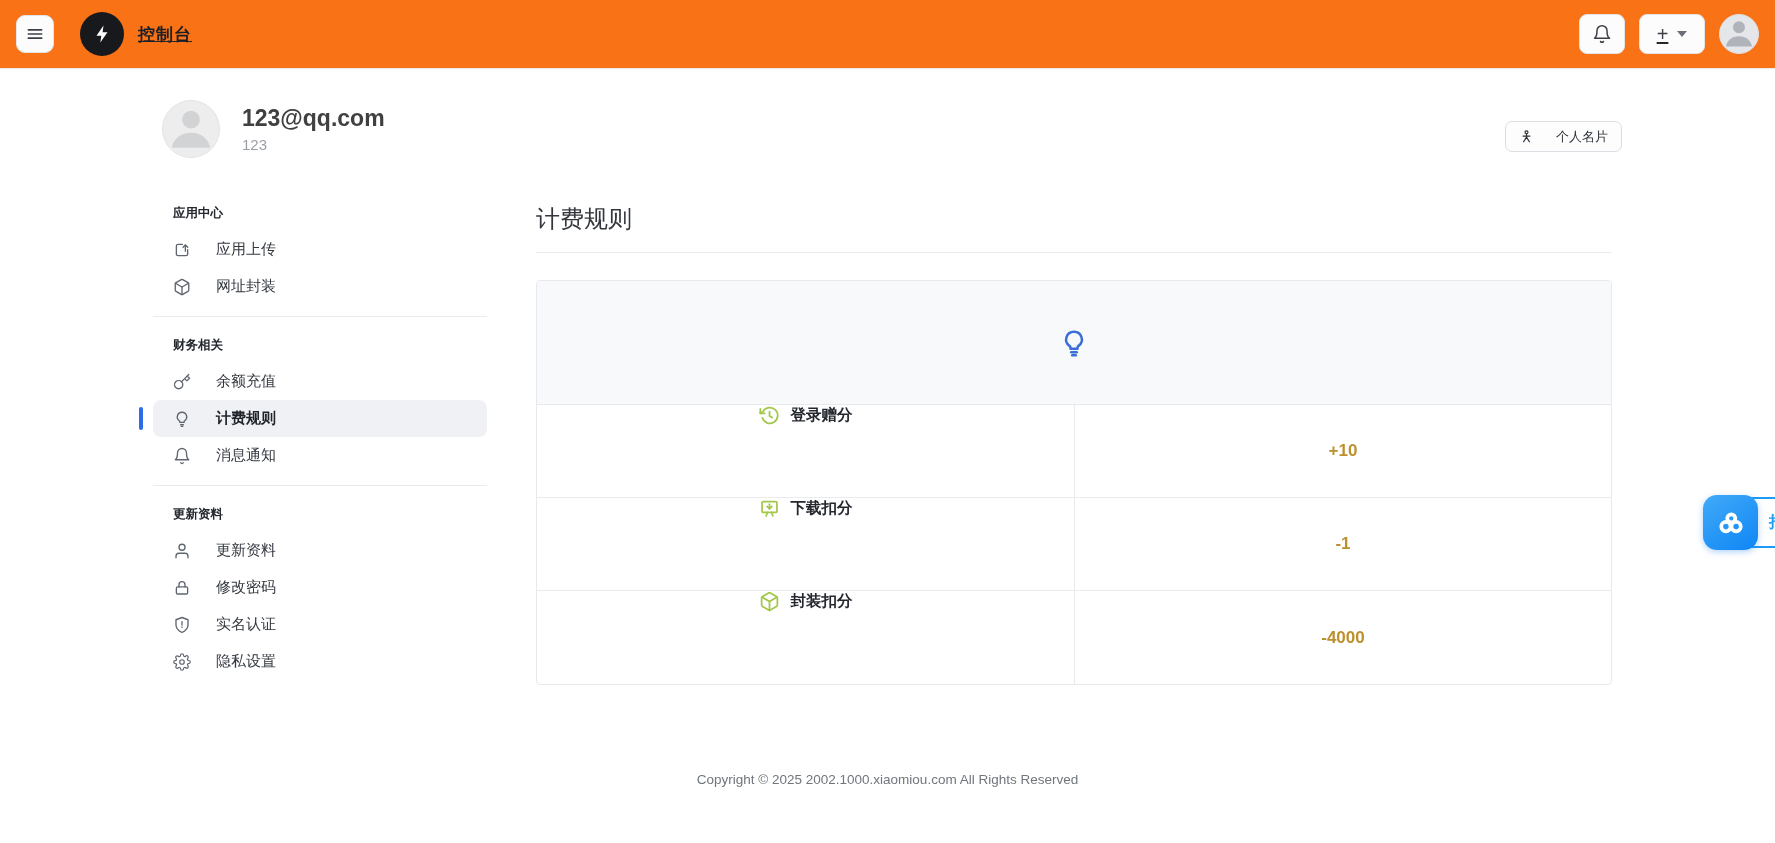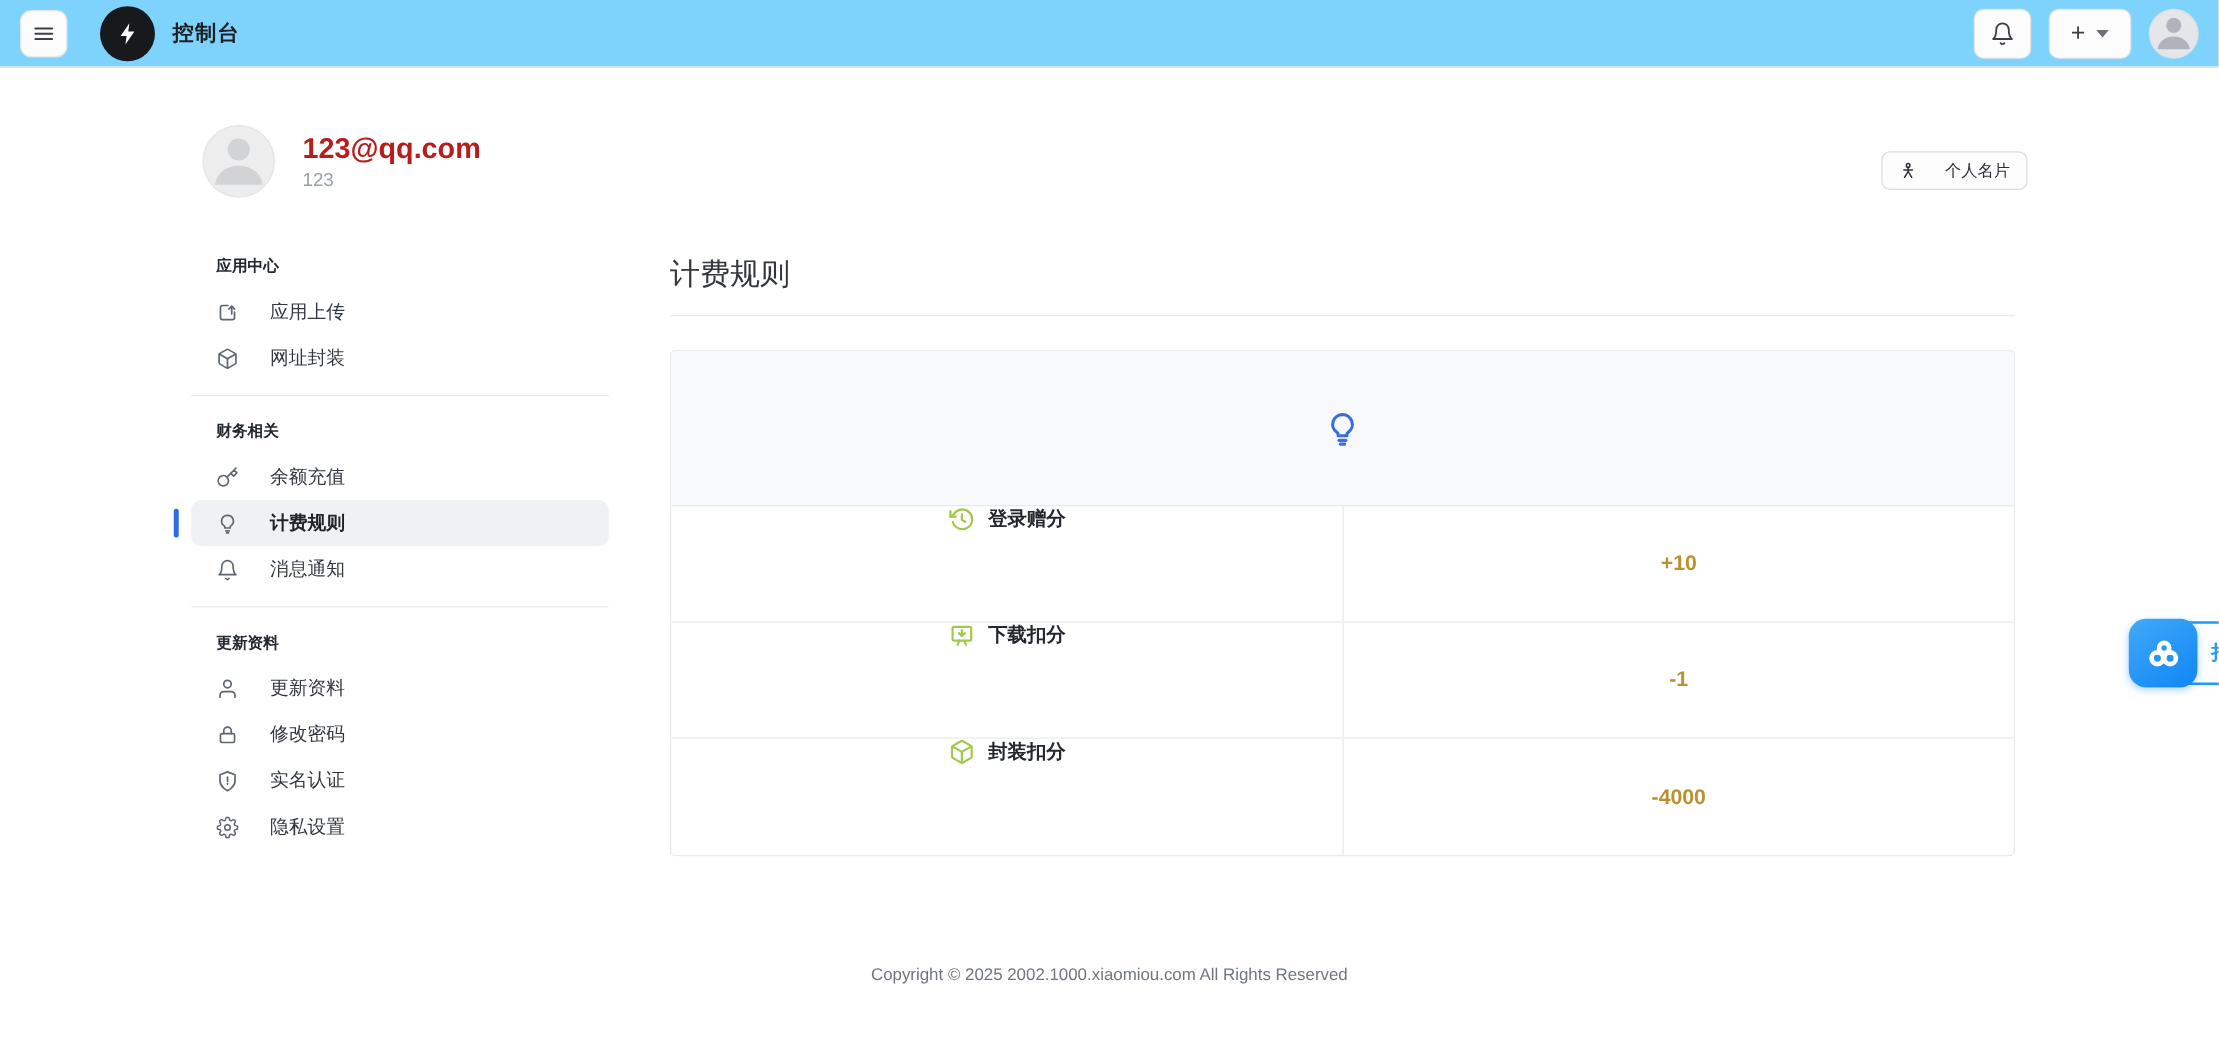--- a/index.html
+++ b/index.html
@@ -5,23 +5,23 @@
   * { margin:0; padding:0; box-sizing:border-box; }
   html,body { width:1775px; height:843px; }
   body {
     position:relative; overflow:hidden; background:#ffffff;
     font-family:"Liberation Sans","DejaVu Sans",sans-serif; color:#23272e;
   }
   svg { display:block; }
 
   
   .topbar {
-    position:absolute; left:0; top:0; width:1775px; height:54px;
-    background:#7dd3fc; border-bottom:1px solid #e8eaed;
-    display:flex; align-items:center; padding:0 16px;
+    position:absolute; left:0; top:0; width:1775px; height:69px;
+    background:#f97316; border-bottom:1px solid #e8eaed;
+    display:flex; align-items:center; padding:0 16px;text-decoration:underline;
   }
   .icon-btn {
     background:#fcfcfd; border:1px solid #e2e4e8; border-radius:9px;
     display:flex; align-items:center; justify-content:center;
     color:#3c4046; cursor:pointer;
   }
   .hamburger-btn { width:38px; height:38px; }
   .logo-badge {
     width:44px; height:44px; border-radius:50%; background:#17191c;
     display:flex; align-items:center; justify-content:center; margin-left:26px;
@@ -34,21 +34,21 @@
   .caret { width:0; height:0; border-left:5px solid transparent; border-right:5px solid transparent; border-top:6px solid #6a7076; }
   .avatar-circle {
     border-radius:50%; background:#e4e6e9; overflow:hidden; border:1px solid #dddfe3;
     display:flex; align-items:flex-end; justify-content:center;
   }
   .topbar-avatar { width:40px; height:40px; }
 
   
   .profile { position:absolute; left:162px; top:100px; display:flex; gap:22px; align-items:center; }
   .profile-avatar { width:58px; height:58px; background:#ededee; border:1px solid #e3e4e6; }
-  .profile-email { font-size:23px; font-weight:700; color:#b91c1c; }
+  .profile-email { font-size:23px; font-weight:700; color:#404040; }
   .profile-name { font-size:15px; color:#9aa0a6; margin-top:4px; }
   .card-btn {
     position:absolute; left:1505px; top:121px; height:31px; padding:0 13px;
     display:inline-flex; align-items:center; gap:22px;
     background:#fdfdfe; border:1px solid #dadde2; border-radius:7px;
     font-size:13px; color:#2b2f35; cursor:pointer;
   }
 
   
   .sidebar { position:absolute; left:153px; top:197px; width:334px; }

